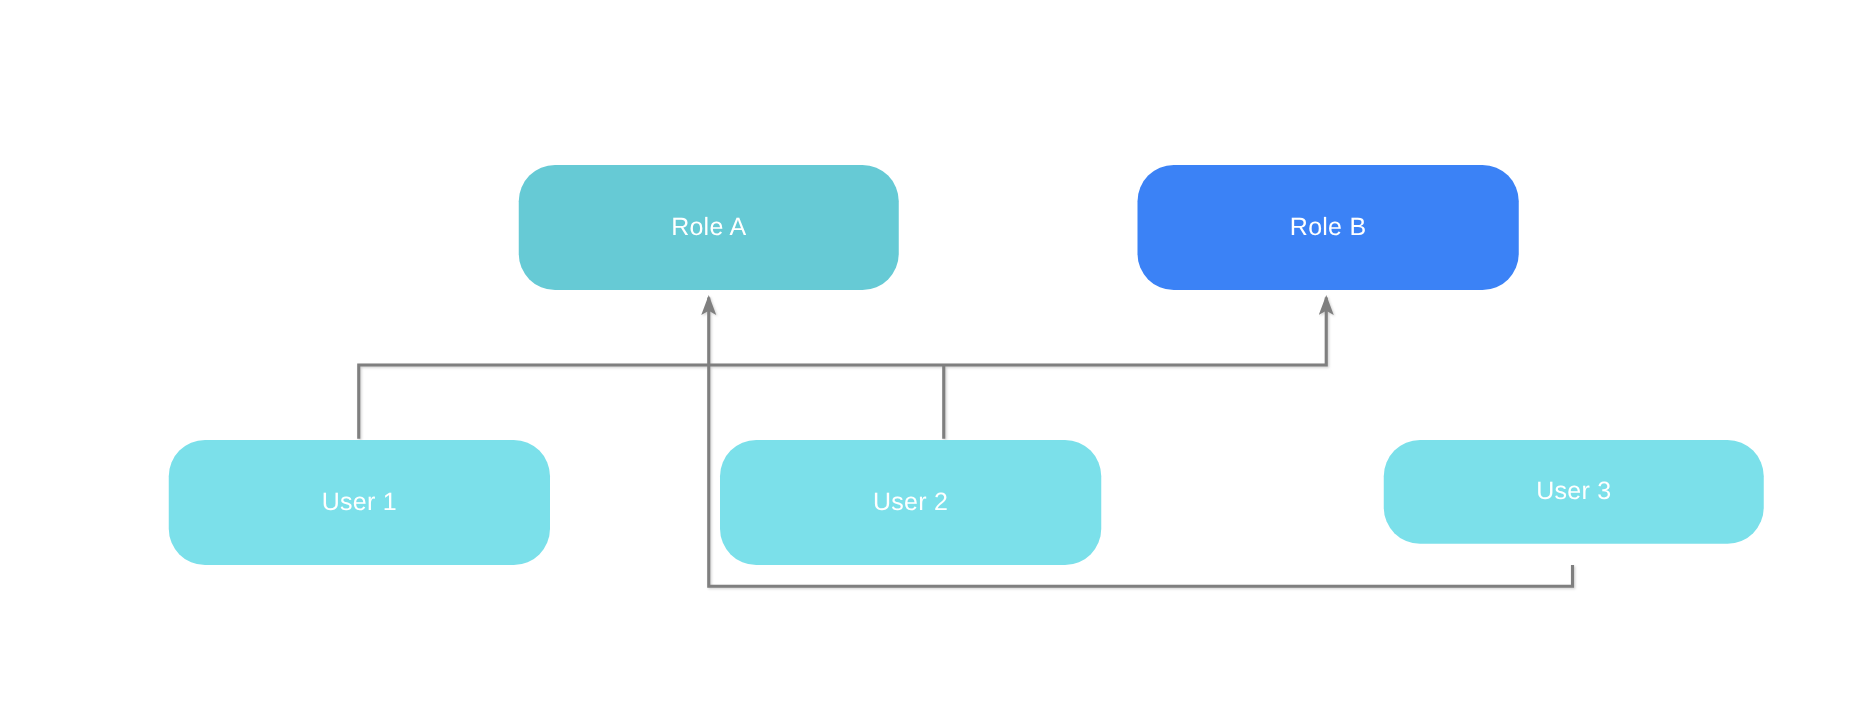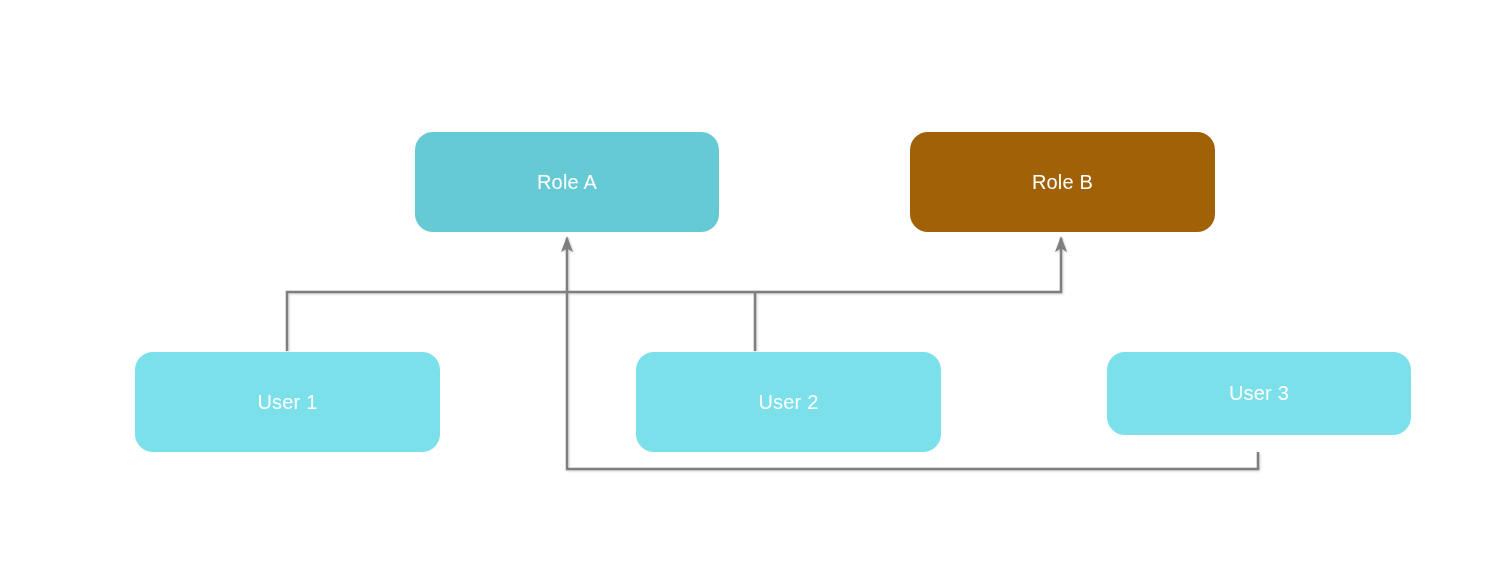--- a/index.html
+++ b/index.html
@@ -26,21 +26,21 @@
     height: 578px;
     filter: drop-shadow(1.5px 1.5px 1px rgba(0,0,0,0.18));
   }
   .connector {
     fill: none;
     stroke-width: 2.5px;
     stroke-linejoin: miter;
   }
   .node {
     position: absolute;
-    border-radius: 18px;
+    border-radius: 29px;
     display: flex;
     align-items: center;
     justify-content: center;
     box-sizing: border-box;
   }
   .node-label {
     color: var(--text-color, #FFFFFF);
     font-size: 20px;
     font-weight: 400;
     letter-spacing: 0.2px;
@@ -59,28 +59,28 @@
     </defs>
   <polyline points="287,351 287,292 1061,292 1061,238" class="connector" stroke="#7F7F7F" marker-end="url(#arrowhead)"></polyline>
       <polyline points="755,351 755,292" class="connector" stroke="#7F7F7F"></polyline>
       <polyline points="1258,452 1258,469 567,469 567,238" class="connector" stroke="#7F7F7F" marker-end="url(#arrowhead)"></polyline>
     </svg>
 
   <div class="node" style="left: 415px; top: 132px; width: 304px; height: 100px; background: rgb(102, 202, 213);">
     <span class="node-label">Role A</span>
   </div>
 
-  <div class="node" style="left: 910px; top: 132px; width: 305px; height: 100px; background: #a16207;">
+  <div class="node" style="left: 910px; top: 132px; width: 305px; height: 100px; background: #3b82f6;">
     <span class="node-label">Role B</span>
   </div>
 
   <div class="node" style="left: 135px; top: 352px; width: 305px; height: 100px; background: rgb(123, 224, 234);">
     <span class="node-label">User 1</span>
   </div>
 
-  <div class="node" style="left: 636px; top: 352px; width: 305px; height: 100px; background: rgb(123, 224, 234);">
+  <div class="node" style="left: 576px; top: 352px; width: 305px; height: 100px; background: rgb(123, 224, 234);">
     <span class="node-label">User 2</span>
   </div>
 
   <div class="node" style="left: 1107px; top: 352px; width: 304px; height: 83px; background: rgb(123, 224, 234);">
     <span class="node-label">User 3</span>
   </div>
 </div>
 
 </body></html>

